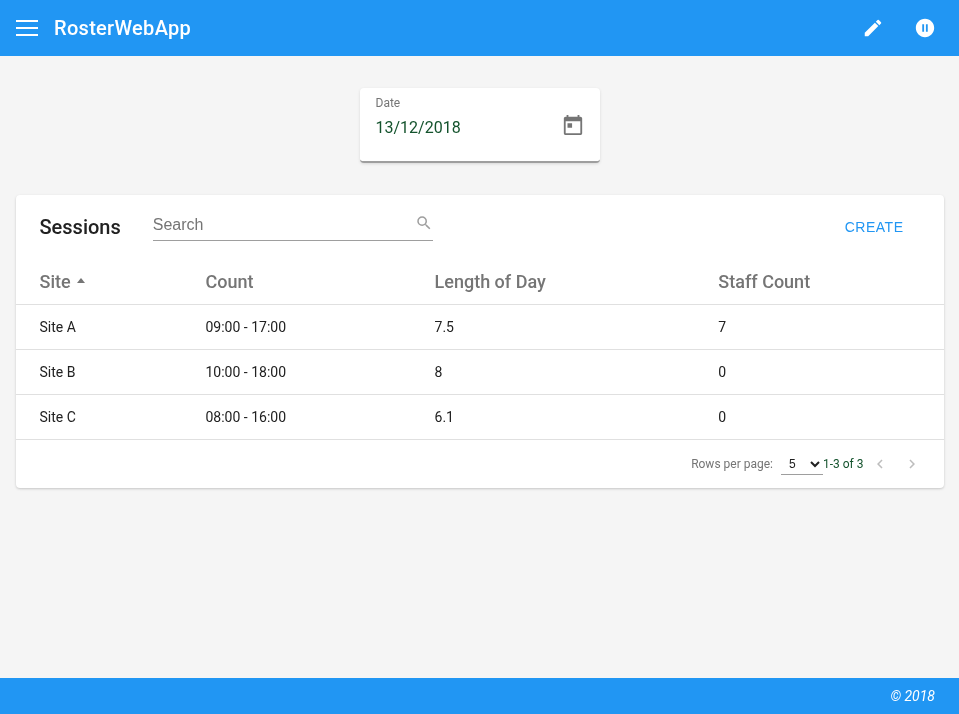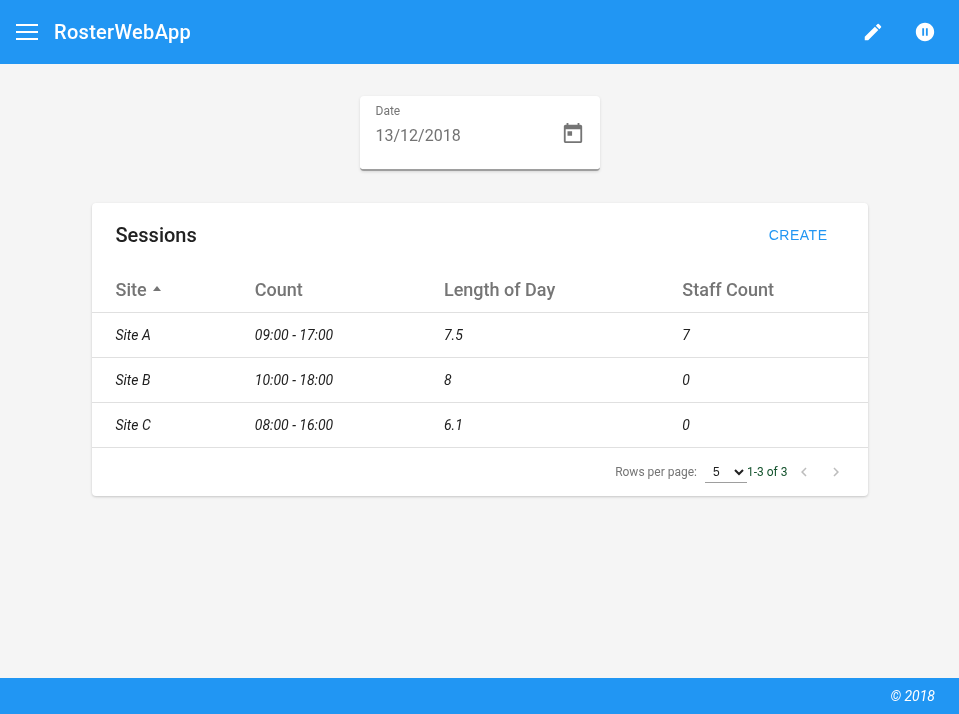--- a/index.html
+++ b/index.html
@@ -9,21 +9,21 @@
       min-height: 714px;
       width: 959px;
       display: flex;
       flex-direction: column;
     }
 
     
     .top-nav {
       background: #2196F3;
       color: white;
-      height: 64px;
+      height: 56px;
       display: flex;
       align-items: center;
       padding: 0 16px;
       flex-shrink: 0;
     }
     .nav-menu-icon {
       cursor: pointer;
       margin-right: 16px;
       display: flex;
       flex-direction: column;
@@ -82,34 +82,34 @@
       color: #757575;
       margin-bottom: 4px;
     }
     .date-row {
       display: flex;
       align-items: center;
       justify-content: space-between;
     }
     .date-value {
       font-size: 16px;
-      color: #737373;
+      color: #14532d;
     }
     .calendar-icon {
       color: #757575;
       cursor: pointer;
       font-size: 20px;
     }
 
     
     .sessions-card {
       background: white;
       border-radius: 4px;
       box-shadow: 0 1px 3px rgba(0,0,0,0.12), 0 1px 2px rgba(0,0,0,0.08);
-      width: 776px;
+      width: 928px;
       overflow: hidden;
     }
 
     
     .card-header {
       display: flex;
       align-items: center;
       padding: 16px 24px;
       min-height: 64px;
     }
@@ -168,21 +168,20 @@
       font-size: 18px;
       font-weight: 500;
       color: #757575;
       white-space: nowrap;
     }
     .sessions-table td {
       padding: 14px 24px;
       font-size: 14px;
       color: #212121;
       border-bottom: 1px solid #E0E0E0;
-      font-style: italic;
     }
     .sessions-table tbody tr:last-child td {
       border-bottom: none;
     }
 
     
     .sort-arrow {
       display: inline-block;
       width: 0;
       height: 0;
@@ -294,20 +293,28 @@
           <path d="M20 3h-1V1h-2v2H7V1H5v2H4C2.9 3 2 3.9 2 5v16c0 1.1.9 2 2 2h16c1.1 0 2-.9 2-2V5c0-1.1-.9-2-2-2zm0 18H4V8h16v13zM6 10h5v5H6z"></path>
         </svg>
       </span>
     </div>
   </div>
 
   <div class="sessions-card">
 
     <div class="card-header">
       <span class="sessions-title">Sessions</span>
+      <div class="search-area">
+        <input class="search-input" type="text" placeholder="Search" style="">
+        <span class="search-icon">
+          <svg width="18" height="18" viewBox="0 0 24 24" fill="#9E9E9E">
+            <path d="M15.5 14h-.79l-.28-.27A6.471 6.471 0 0 0 16 9.5 6.5 6.5 0 1 0 9.5 16c1.61 0 3.09-.59 4.23-1.57l.27.28v.79l5 4.99L20.49 19l-4.99-5zm-6 0C7.01 14 5 11.99 5 9.5S7.01 5 9.5 5 14 7.01 14 9.5 11.99 14 9.5 14z"></path>
+          </svg>
+        </span>
+      </div>
       <button class="create-btn">CREATE</button>
     </div>
 
     <table class="sessions-table">
       <thead>
         <tr>
           <th style="cursor:pointer;">
             <div class="th-cell">
               <span>Site</span>
               <span class="sort-arrow"></span>

